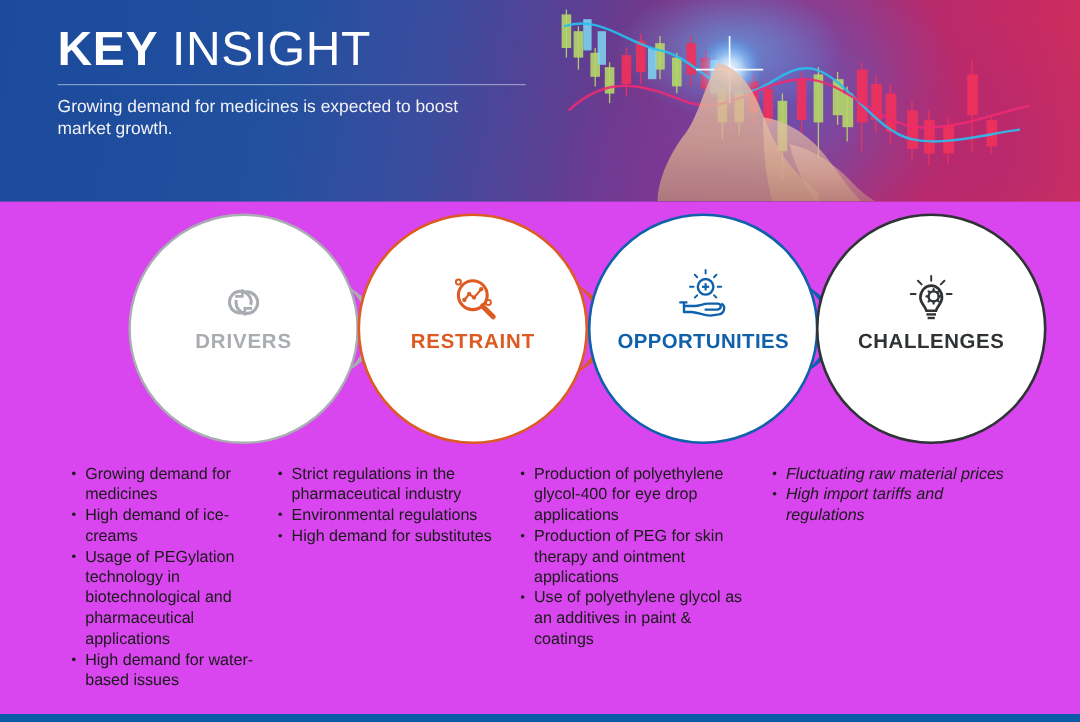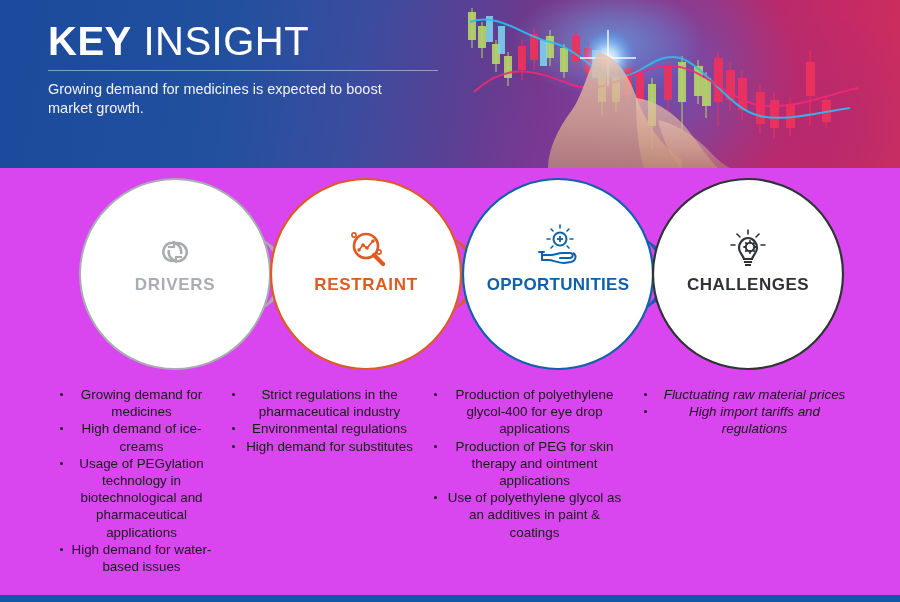--- a/index.html
+++ b/index.html
@@ -73,34 +73,33 @@
     margin-top: 9px;
     width: 350px;
     font-size: 14.5px; line-height: 19px;
     font-weight: 400;
     color: #f2f2f5;
   }
 
   
   #circles {
     position: absolute; left: 0; top: 168px;
-    width: 900px; height: 212px;
+    width: 900px; height: 212px; padding-left: 28px;
   }
   #circles svg { display: block; }
 
   
   #columns {
     position: absolute; left: 0; top: 386px;
     width: 900px; height: 200px;
     display: flex;
   }
   .col {
     position: relative;
     padding-right: 6px;
-    text-align: center;
   }
   .col-0 { width: 218px; padding-left: 58px; }
   .col-1 { width: 204px; padding-left: 12px; }
   .col-2 { width: 208px; padding-left: 10px; }
   .col-3 { width: 230px; padding-left: 12px; font-style: italic; }
 
   .bullet-list { list-style: none; }
   .bullet-item {
     position: relative;
     padding-left: 13px;

